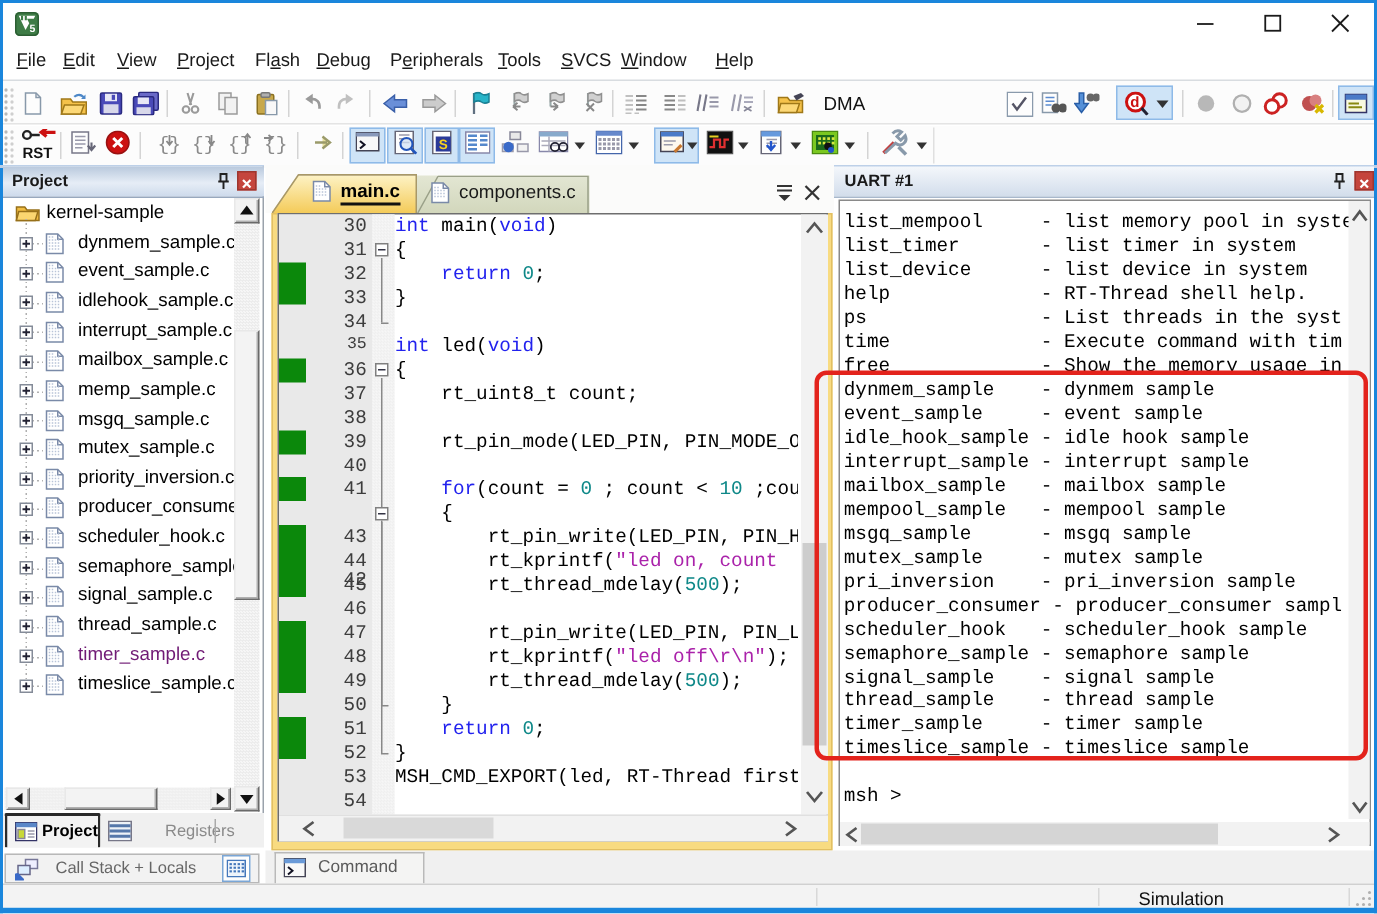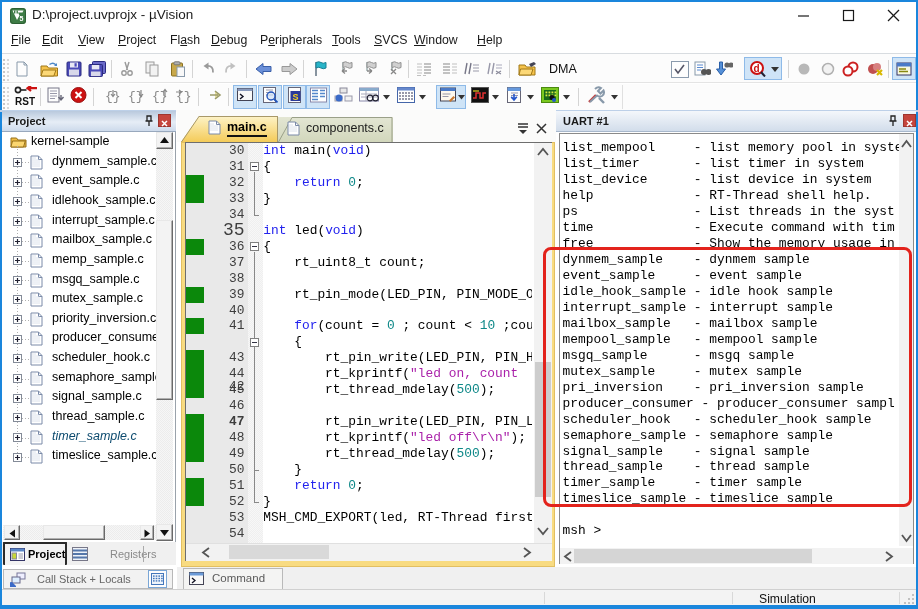--- a/index.html
+++ b/index.html
@@ -14,21 +14,20 @@
 <div class="abs" style="left:916px;top:0;width:2px;height:609px;background:#1a86dc;"></div>
 <div class="abs" style="left:0;top:605px;width:918px;height:4px;background:#1a86dc;"></div>
 <div class="abs" style="left:2px;top:2px;width:914px;height:27px;background:#fff;">
 <svg class="abs" style="left:8px;top:6px;" width="16" height="16" viewBox="0 0 16 16">
 <rect x="0" y="0" width="16" height="16" rx="3" fill="#3e7c46"></rect>
 <rect x="0.5" y="0.5" width="15" height="15" rx="3" fill="none" stroke="#2c5e33"></rect>
 <path d="M2.5 2.5 L7 12 L9.5 7.5 L8 4.5 L12.5 4.5 L13.5 2.5 Z" fill="#fff"></path>
 <path d="M4 2.5 h1.4 v3 h-1.4 Z M6.5 2.5 h1.4 v3 h-1.4 Z" fill="#3e7c46"></path>
 <text x="9.6" y="13.4" font-family="Liberation Sans" font-size="7" font-weight="bold" fill="#fff">5</text>
 </svg>
-<div class="abs" style="left:30px;top:4.5px;font-size:13.5px;color:#1c1c1c;">D:\project.uvprojx - µVision</div>
 </div>
 <svg class="abs" style="left:790px;top:4px;" width="120" height="24" viewBox="0 0 120 24">
 <line x1="8" y1="12" x2="19" y2="12" stroke="#1a1a1a" stroke-width="1.2"></line>
 <rect x="53.5" y="6.5" width="10" height="10" fill="none" stroke="#1a1a1a" stroke-width="1.2"></rect>
 <line x1="98" y1="6" x2="109" y2="17" stroke="#1a1a1a" stroke-width="1.2"></line>
 <line x1="109" y1="6" x2="98" y2="17" stroke="#1a1a1a" stroke-width="1.2"></line>
 </svg>
 <div class="abs" style="left:2px;top:29px;width:914px;height:25px;background:#fff;border-bottom:1px solid #d8dce0;">
 <div class="abs" style="left:9px;top:3.5px;font-size:12.3px;color:#1a1a1a;"><u class="m">F</u>ile</div>
 <div class="abs" style="left:40px;top:3.5px;font-size:12.3px;color:#1a1a1a;"><u class="m">E</u>dit</div>
@@ -551,21 +550,21 @@
 <div class="abs" style="left:22px;top:438px;width:8px;height:1px;background-image:repeating-linear-gradient(90deg,#b0b0b0 0 1px,transparent 1px 3px);"></div>
 <div class="abs" style="left:13px;top:433.0px;width:9px;height:9px;background:#fff;border:1px solid #848b98;"></div>
 <svg class="abs" style="left:13px;top:433.0px;" width="9" height="9" viewBox="0 0 9 9">
     <path d="M2 4.5 h5 M4.5 2 v5" stroke="#223" stroke-width="1.2"></path>
   </svg>
 <svg class="abs" style="left:30px;top:429.7px;" width="13" height="15" viewBox="0 0 13 15">
     <path d="M1 1 h7.5 l3.5 3.5 v9.5 h-11 Z" fill="#fff" stroke="#7a8aa8"></path>
     <path d="M8.5 1 v3.5 h3.5" fill="none" stroke="#7a8aa8"></path>
     <path d="M2.5 3 h4 M2.5 5 h7 M2.5 7 h7.5 M2.5 9 h7.5 M2.5 11 h7.5" stroke="#b8c4d8" stroke-width="1" stroke-dasharray="1 1"></path>
   </svg>
-<div class="abs" style="left:52px;top:428.7px;width:104px;overflow:hidden;white-space:nowrap;font-size:12.5px;color:#0c4a6e;font-style:italic;">timer_sample.c</div>
+<div class="abs" style="left:52px;top:428.7px;width:104px;overflow:hidden;white-space:nowrap;font-size:12.5px;color:#701a75;">timer_sample.c</div>
 <div class="abs" style="left:22px;top:457px;width:8px;height:1px;background-image:repeating-linear-gradient(90deg,#b0b0b0 0 1px,transparent 1px 3px);"></div>
 <div class="abs" style="left:13px;top:452.6px;width:9px;height:9px;background:#fff;border:1px solid #848b98;"></div>
 <svg class="abs" style="left:13px;top:452.6px;" width="9" height="9" viewBox="0 0 9 9">
     <path d="M2 4.5 h5 M4.5 2 v5" stroke="#223" stroke-width="1.2"></path>
   </svg>
 <svg class="abs" style="left:30px;top:449.34999999999997px;" width="13" height="15" viewBox="0 0 13 15">
     <path d="M1 1 h7.5 l3.5 3.5 v9.5 h-11 Z" fill="#fff" stroke="#7a8aa8"></path>
     <path d="M8.5 1 v3.5 h3.5" fill="none" stroke="#7a8aa8"></path>
     <path d="M2.5 3 h4 M2.5 5 h7 M2.5 7 h7.5 M2.5 9 h7.5 M2.5 11 h7.5" stroke="#b8c4d8" stroke-width="1" stroke-dasharray="1 1"></path>
   </svg>
@@ -680,21 +679,21 @@
     <span style="position:absolute;right:3.5px;">32</span>
   </div>
 <div class="abs mono" style="left:263.3px;top:174.90px;width:269px;height:15.95px;font-size:12.88px;line-height:15.95px;color:#000;white-space:pre;overflow:hidden;">    <span style="color:#2222ee">return</span> <span style="color:#0e8888">0</span>;</div>
 <div class="abs mono" style="left:186px;top:190.85px;width:62px;height:15.95px;font-size:12.88px;line-height:15.95px;color:#3d3d3d;">
     <span style="position:absolute;right:3.5px;">33</span>
   </div>
 <div class="abs mono" style="left:263.3px;top:190.85px;width:269px;height:15.95px;font-size:12.88px;line-height:15.95px;color:#000;white-space:pre;overflow:hidden;">}</div>
 <div class="abs mono" style="left:186px;top:206.80px;width:62px;height:15.95px;font-size:12.88px;line-height:15.95px;color:#3d3d3d;">
     <span style="position:absolute;right:3.5px;">34</span>
   </div>
-<div class="abs mono" style="left:186px;top:222.75px;width:62px;height:15.95px;font-size:18px;line-height:15.95px;color:#3d3d3d;font-family:Liberation Mono, monospace;">
+<div class="abs mono" style="left:186px;top:222.75px;width:62px;height:15.95px;font-size:11px;line-height:15.95px;color:#3d3d3d;font-family:Liberation Mono, monospace;">
     <span style="position:absolute;right:3.5px;">35</span>
   </div>
 <div class="abs mono" style="left:263.3px;top:222.75px;width:269px;height:15.95px;font-size:12.88px;line-height:15.95px;color:#000;white-space:pre;overflow:hidden;"><span style="color:#2222ee">int</span> led(<span style="color:#2222ee">void</span>)</div>
 <div class="abs mono" style="left:186px;top:238.70px;width:62px;height:15.95px;font-size:12.88px;line-height:15.95px;color:#3d3d3d;">
     <span style="position:absolute;right:3.5px;">36</span>
   </div>
 <div class="abs mono" style="left:263.3px;top:238.70px;width:269px;height:15.95px;font-size:12.88px;line-height:15.95px;color:#000;white-space:pre;overflow:hidden;">{</div>
 <div class="abs mono" style="left:186px;top:254.65px;width:62px;height:15.95px;font-size:12.88px;line-height:15.95px;color:#3d3d3d;">
     <span style="position:absolute;right:3.5px;">37</span>
   </div>
@@ -726,21 +725,21 @@
   </div>
 <div class="abs mono" style="left:263.3px;top:366.30px;width:269px;height:15.95px;font-size:12.88px;line-height:15.95px;color:#000;white-space:pre;overflow:hidden;">        rt_kprintf(<span style="color:#aa22aa">"led on, count </span></div>
 <div class="abs mono" style="left:186px;top:382.25px;width:62px;height:15.95px;font-size:12.88px;line-height:15.95px;color:#3d3d3d;">
     <span style="position:absolute;right:3.5px;">45</span>
   </div>
 <div class="abs mono" style="left:263.3px;top:382.25px;width:269px;height:15.95px;font-size:12.88px;line-height:15.95px;color:#000;white-space:pre;overflow:hidden;">        rt_thread_mdelay(<span style="color:#0e8888">500</span>);</div>
 <div class="abs mono" style="left:186px;top:398.20px;width:62px;height:15.95px;font-size:12.88px;line-height:15.95px;color:#3d3d3d;">
     <span style="position:absolute;right:3.5px;">46</span>
   </div>
 <div class="abs mono" style="left:186px;top:414.15px;width:62px;height:15.95px;font-size:12.88px;line-height:15.95px;color:#3d3d3d;">
-    <span style="position:absolute;right:3.5px;font-weight:bold;">47</span>
+    <span style="position:absolute;right:3.5px;">47</span>
   </div>
 <div class="abs mono" style="left:263.3px;top:414.15px;width:269px;height:15.95px;font-size:12.88px;line-height:15.95px;color:#000;white-space:pre;overflow:hidden;">        rt_pin_write(LED_PIN, PIN_L</div>
 <div class="abs mono" style="left:186px;top:430.10px;width:62px;height:15.95px;font-size:12.88px;line-height:15.95px;color:#3d3d3d;">
     <span style="position:absolute;right:3.5px;">48</span>
   </div>
 <div class="abs mono" style="left:263.3px;top:430.10px;width:269px;height:15.95px;font-size:12.88px;line-height:15.95px;color:#000;white-space:pre;overflow:hidden;">        rt_kprintf(<span style="color:#aa22aa">"led off\r\n"</span>);</div>
 <div class="abs mono" style="left:186px;top:446.05px;width:62px;height:15.95px;font-size:12.88px;line-height:15.95px;color:#3d3d3d;">
     <span style="position:absolute;right:3.5px;">49</span>
   </div>
 <div class="abs mono" style="left:263.3px;top:446.05px;width:269px;height:15.95px;font-size:12.88px;line-height:15.95px;color:#000;white-space:pre;overflow:hidden;">        rt_thread_mdelay(<span style="color:#0e8888">500</span>);</div>

